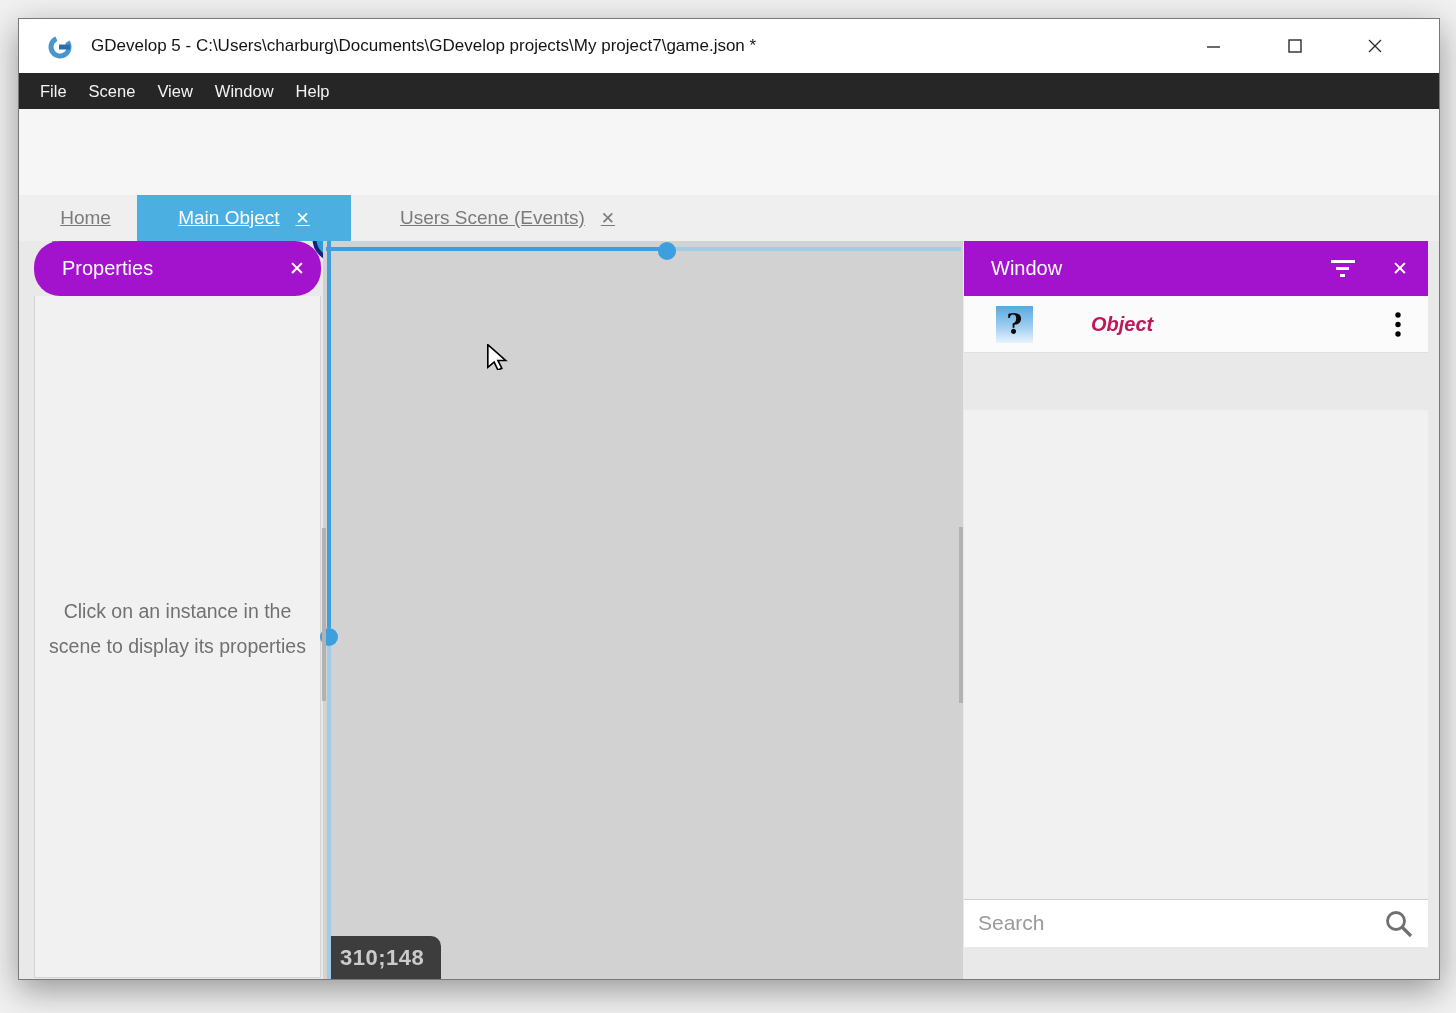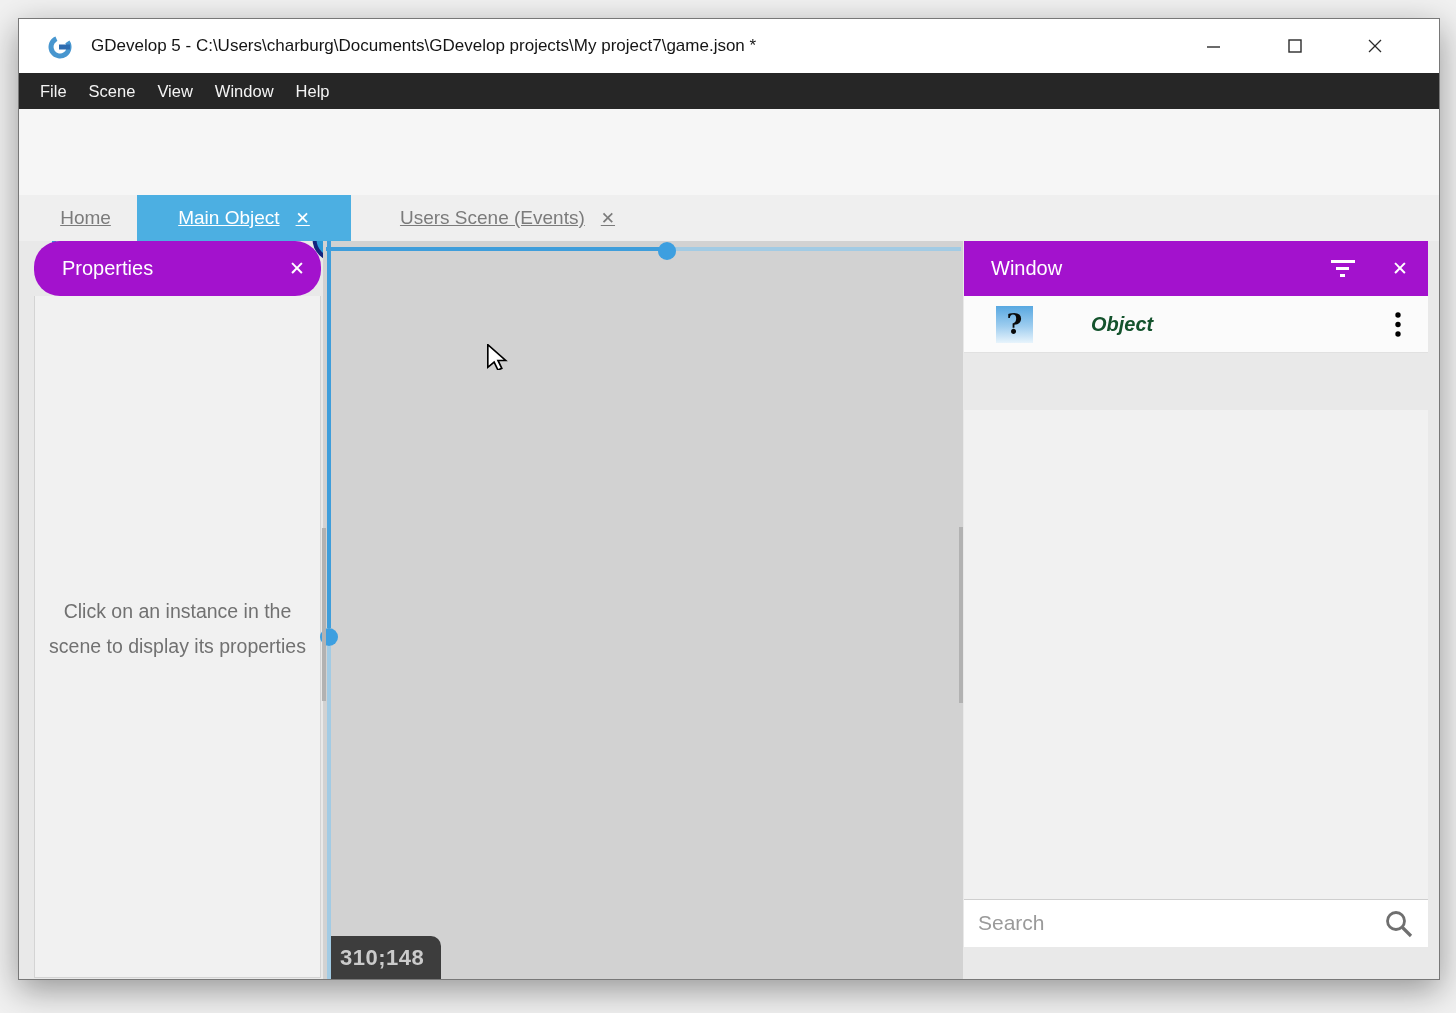--- a/index.html
+++ b/index.html
@@ -61,21 +61,21 @@
   
   .obj-header{position:absolute;left:945px;top:222px;width:464px;height:55px;background:#a312cd;color:#fff;
     display:flex;align-items:center;font-size:20px;padding-left:27px;box-sizing:border-box;}
   .obj-filter{position:absolute;right:72px;top:17px;}
   .obj-close{position:absolute;right:20px;top:0;height:55px;display:flex;align-items:center;font-size:19px;color:#fff;}
   .obj-row{position:absolute;left:945px;top:277px;width:464px;height:57px;background:#fbfbfb;border-bottom:1px solid #e1e1e1;box-sizing:border-box;}
   .obj-thumb{position:absolute;left:32px;top:10px;width:37px;height:37px;
     background:linear-gradient(180deg,#58a8e1 0%,#9ecdef 55%,#e8f4fc 100%);
     display:flex;align-items:center;justify-content:center;
     font-family:"DejaVu Serif",serif;font-weight:bold;font-size:27px;color:#0a0a0a;}
-  .obj-name{position:absolute;left:127px;top:0;height:57px;line-height:57px;font-size:20px;font-weight:bold;font-style:italic;color:#14532d;}
+  .obj-name{position:absolute;left:127px;top:0;height:57px;line-height:57px;font-size:20px;font-weight:bold;font-style:italic;color:#be185d;}
   .obj-kebab{position:absolute;right:26px;top:15px;}
   .obj-add{position:absolute;left:945px;top:334px;width:464px;height:57px;background:#f1f1f1;}
   .obj-add-label{display:block;text-align:center;line-height:57px;font-size:20px;color:#8d8d8d;}
   .obj-plus{position:absolute;right:24px;top:15px;}
   .obj-body{position:absolute;left:945px;top:391px;width:464px;height:521px;background:#f1f1f1;}
   .obj-search{position:absolute;left:945px;top:880px;width:464px;height:48px;background:#ffffff;border-top:1px solid #cfcfcf;box-sizing:border-box;}
   .obj-search input{border:none;outline:none;background:transparent;width:390px;height:46px;font-size:21px;color:#444;
     padding:0 0 0 14px;font-family:"Liberation Sans",sans-serif;}
   .obj-search input::placeholder{color:#9a9a9a;}
   .search-mag{position:absolute;right:14px;top:9px;}

